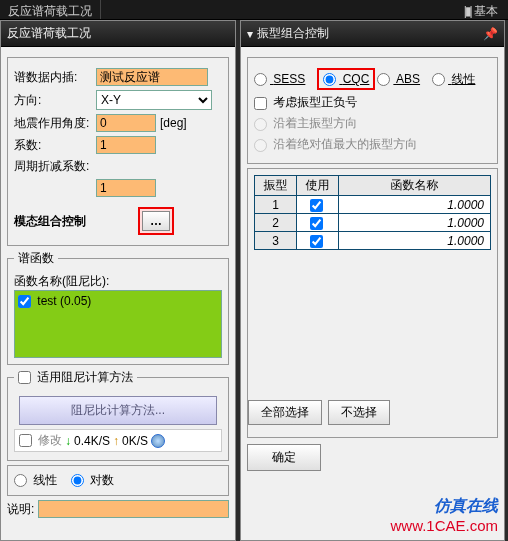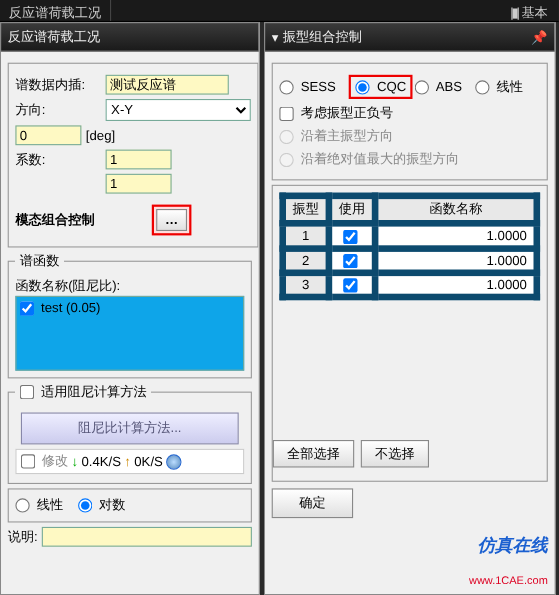--- a/index.html
+++ b/index.html
@@ -18,55 +18,55 @@
   .panel-header { background: linear-gradient(#3a3a3a,#1a1a1a); color:#eee; padding:4px 6px; border-bottom:1px solid #000; display:flex; align-items:center; gap:4px; }
   .panel-header .pin { margin-left:auto; color:#ccc; cursor:pointer; }
   
   .panel-body { padding:6px; flex:1; overflow:hidden; background:#f0f0f0; }
   
   fieldset { border:1px solid #999; margin:4px 0; padding:6px; background:#f0f0f0; }
   legend { padding:0 4px; }
   
   .row { display:flex; align-items:center; margin:4px 0; gap:4px; }
   .lbl { width:78px; }
-  input[type=text] { border:1px solid #7a9; height:18px; padding:1px 3px; background:#fef9c3; }
+  input[type=text] { border:1px solid #7a9; height:18px; padding:1px 3px; background:#fdba74; }
   input[type=text].w60 { width:60px; }
   input[type=text].w110 { width:112px; }
   select { border:1px solid #7a9; height:20px; background:#fff; }
   
   .red-box { border:2px solid #e00; }
   .red-fill { background:#fdd; }
   
   .btn-small { width:28px; height:20px; border:1px solid #888; background:linear-gradient(#fff,#e0e0e0); cursor:pointer; display:flex; align-items:center; justify-content:center; }
   .btn { border:1px solid #888; background:linear-gradient(#fff,#e0e0e0); padding:3px 12px; cursor:pointer; }
   .btn-wide { padding:4px 24px; }
   
-  .listbox { border:1px solid #7a9; background:#0ea5e9; height:68px; padding:3px; overflow:auto; }
+  .listbox { border:1px solid #7a9; background:#84cc16; height:68px; padding:3px; overflow:auto; }
   .listbox label { display:block; }
   
   .damp-btn { display:block; width:95%; margin:4px auto; padding:5px; border:1px solid #88a; background:linear-gradient(#eef,#cce); color:#557; cursor:pointer; text-align:center; }
   
   .dl-bar { display:flex; align-items:center; gap:3px; background:#fff; border:1px solid #ccc; padding:2px 4px; margin:2px 0; }
   .arrow-down { color:#0a0; font-weight:bold; }
   .arrow-up { color:#c80; font-weight:bold; }
   
   .disabled-text { color:#888; }
   
   
   table.grid { border-collapse:collapse; width:100%; background:#fff; }
-  table.grid th, table.grid td { border:6px solid #0c4a6e; padding:1px 4px; text-align:center; height:18px; }
+  table.grid th, table.grid td { border:1px solid #0c4a6e; padding:1px 4px; text-align:center; height:18px; }
   table.grid th { background:#e8e8e8; font-weight:normal; }
-  table.grid td.num { text-align:right; padding-right:6px; }
+  table.grid td.num { text-align:right; padding-right:6px;font-style:italic; }
   table.grid td.hdr { background:#e8e8e8; }
   
   .btn-row { display:flex; gap:6px; justify-content:flex-start; margin:6px 0; }
   
   .watermark { position:absolute; bottom:6px; right:6px; text-align:right; pointer-events:none; }
   .watermark .cn { color:#1a5fd0; font-weight:bold; font-size:16px; font-style:italic; }
-  .watermark .en { color:#d02; font-size:10px;margin-top:16px; }
+  .watermark .en { color:#d02; font-size:15px; }
   
   .globe-icon { width:14px;height:14px; border:1px solid #2a6bd0; border-radius:50%; display:inline-block; background:radial-gradient(#bdf,#58b); position:relative; }
   
   input[type=checkbox], input[type=radio] { margin:0 3px 0 0; vertical-align:middle; }
   label.inline { margin-right:10px; }
 </style>
 </head>
 <body>
 
 <div class="top-dark">
@@ -81,31 +81,35 @@
       <span>反应谱荷载工况</span>
     </div>
     <div class="panel-body">
       <fieldset>
         <div class="row">
           <span class="lbl">谱数据内插:</span>
           <input type="text" class="w110" value="测试反应谱" style="">
         </div>
         <div class="row">
           <span class="lbl">方向:</span>
-          <select style="width:132px">
+          <select style="width:116px">
             <option>X-Y</option>
           </select>
         </div>
         <div class="row">
+          <span class="lbl">地震作用角度:</span>
           <input type="text" class="w60" value="0" style="">
           <span>[deg]</span>
         </div>
         <div class="row">
           <span class="lbl">系数:</span>
           <input type="text" class="w60" value="1" style="">
+        </div>
+        <div class="row">
+          <span class="lbl">周期折减系数:</span>
         </div>
         <div class="row">
           <span class="lbl"></span>
           <input type="text" class="w60" value="1" style="">
         </div>
         <div class="row" style="margin-top:10px;font-weight:bold;">
           <span class="lbl" style="width:120px">模态组合控制</span>
           <span class="red-box red-fill" style="padding:2px;display:inline-block;">
             <span class="btn-small">
               <span>…</span>
@@ -162,21 +166,21 @@
 
   <div class="right">
     <div class="panel-header">
       <span style="cursor:pointer">▾</span>
       <span>振型组合控制</span>
       <span class="pin">📌</span>
     </div>
     <div class="panel-body">
 
       <fieldset>
-        <div class="row" style="gap:2px;">
+        <div class="row" style="gap:2px;text-decoration:underline;">
           <label class="inline">
             <input type="radio" name="ctype" style="">
             <span>SESS</span>
           </label>
           <span class="red-box" style="padding:2px 4px;">
             <label class="inline" style="margin:0">
               <input type="radio" name="ctype" checked="" style="">
               <span>CQC</span>
             </label>
           </span>

